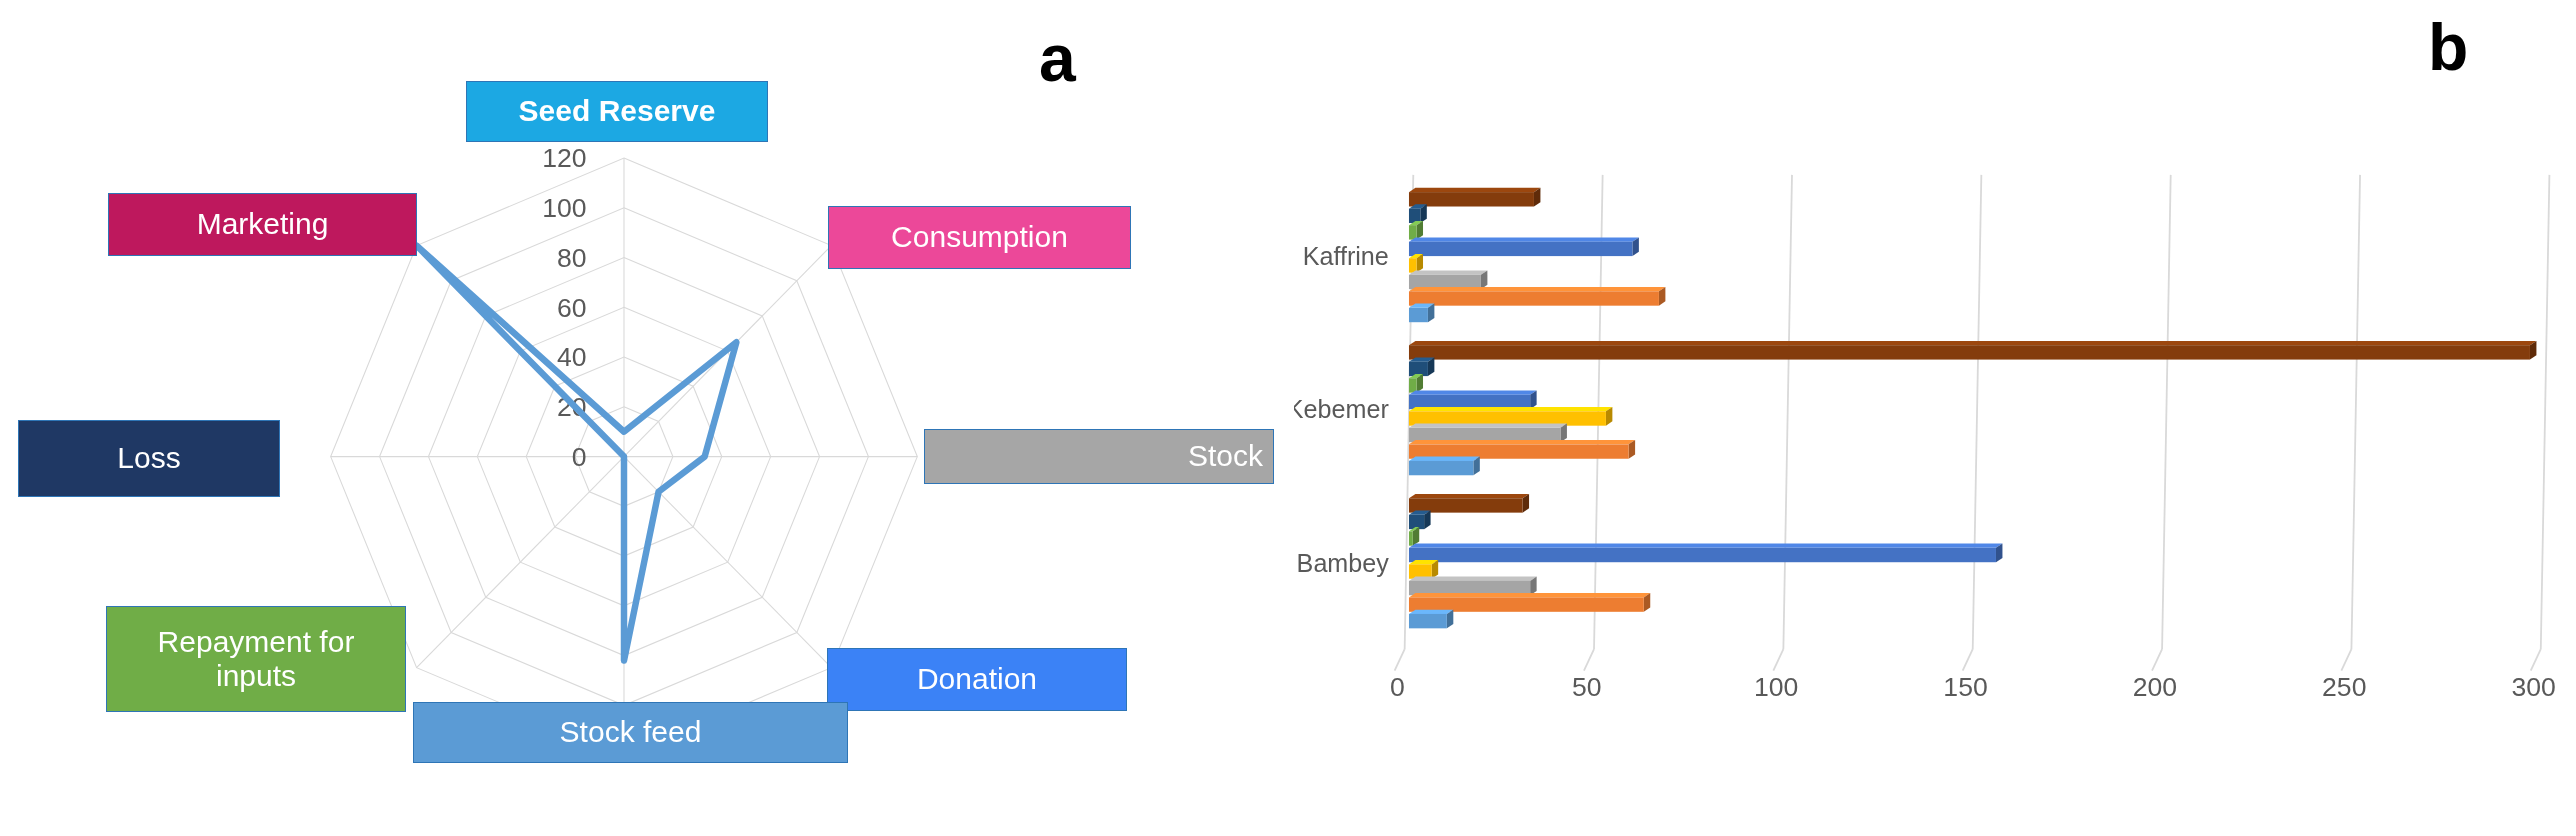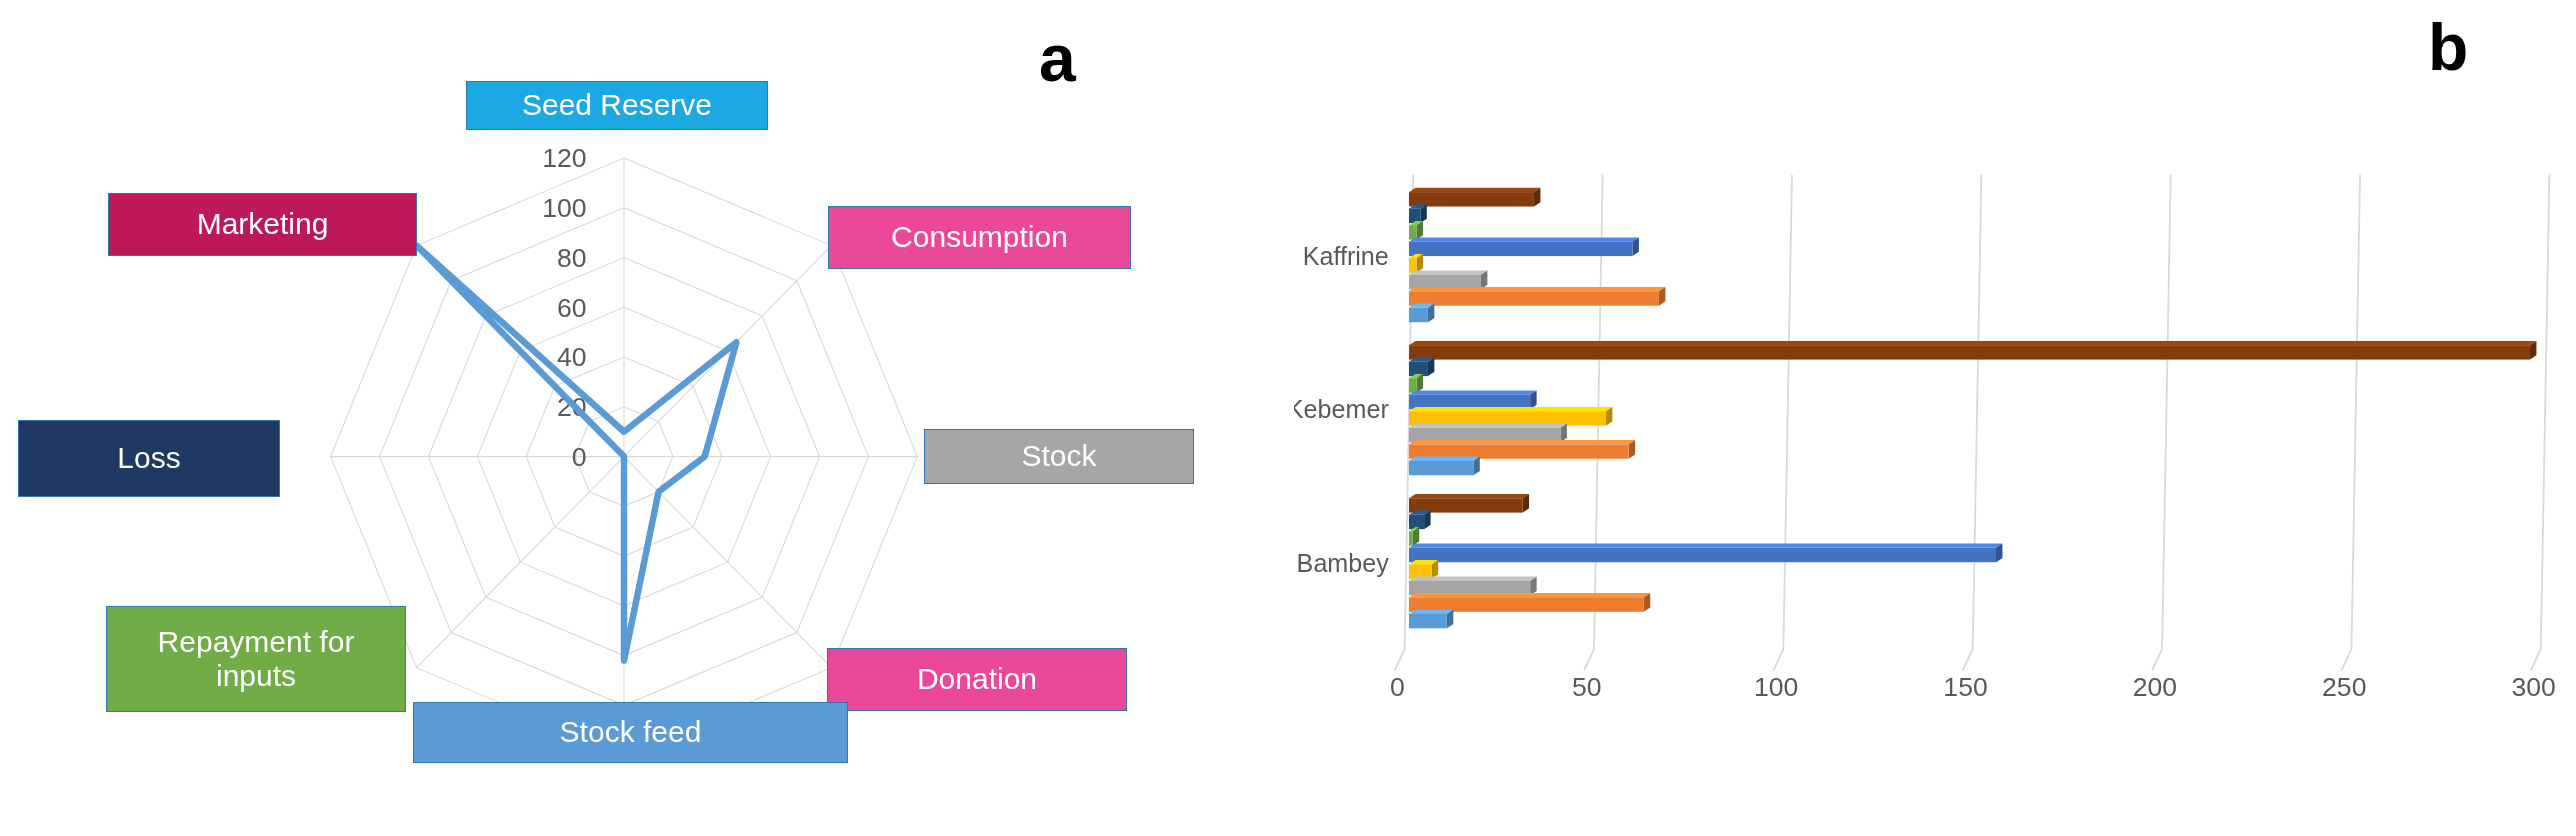--- a/index.html
+++ b/index.html
@@ -7,23 +7,23 @@
          font-family:"Liberation Sans","DejaVu Sans",sans-serif;}
   .panel-letter{position:absolute;color:#000;font-size:66px;font-weight:600;line-height:1;}
   #letter-a{left:1039px;top:25px;}
   #letter-b{left:2428px;top:14.4px;}
   svg{position:absolute;top:0;}
   #radar-svg{left:0;}
   #bar-svg{left:1294px;}
   .cat-box{position:absolute;display:flex;align-items:center;justify-content:center;
            color:#ffffff;font-size:30px;line-height:1.15;text-align:center;
            border:1.4px solid #2E75B6;box-sizing:border-box;padding:2.9px 10px;}
-  .cb0{left:466px;top:81px;width:302px;height:49px;}
+  .cb0{left:466px;top:81px;width:302px;height:61px;font-weight:bold;}
   .cb1{left:828px;top:206px;width:303px;height:63px;}
-  .cb2{left:924px;top:429px;width:270px;height:55px;}
+  .cb2{left:924px;top:429px;width:350px;height:55px;justify-content:flex-end;}
   .cb3{left:827px;top:648px;width:300px;height:63px;}
   .cb4{left:413px;top:702px;width:435px;height:61px;}
   .cb5{left:106px;top:606px;width:300px;height:106px;}
   .cb6{left:18px;top:420px;width:262px;height:77px;}
   .cb7{left:108px;top:193px;width:309px;height:63px;}
 </style>
 </head>
 <body>
 
 <div class="stage">
@@ -57,21 +57,21 @@
 
   <div class="cat-box cb0" style="background: rgb(28, 168, 227);">
     <span>Seed Reserve</span>
     </div>
   <div class="cat-box cb1" style="background: #ec4899;">
     <span>Consumption</span>
     </div>
   <div class="cat-box cb2" style="background: rgb(166, 166, 166);">
     <span>Stock</span>
     </div>
-  <div class="cat-box cb3" style="background: #ec4899;">
+  <div class="cat-box cb3" style="background: #3b82f6;">
     <span>Donation</span>
     </div>
   <div class="cat-box cb4" style="background: rgb(91, 155, 213);">
     <span>Stock feed</span>
     </div>
   <div class="cat-box cb5" style="background: rgb(112, 173, 71);">
     <span>Repayment for
 inputs</span>
     </div>
   <div class="cat-box cb6" style="background: rgb(31, 56, 100);">

